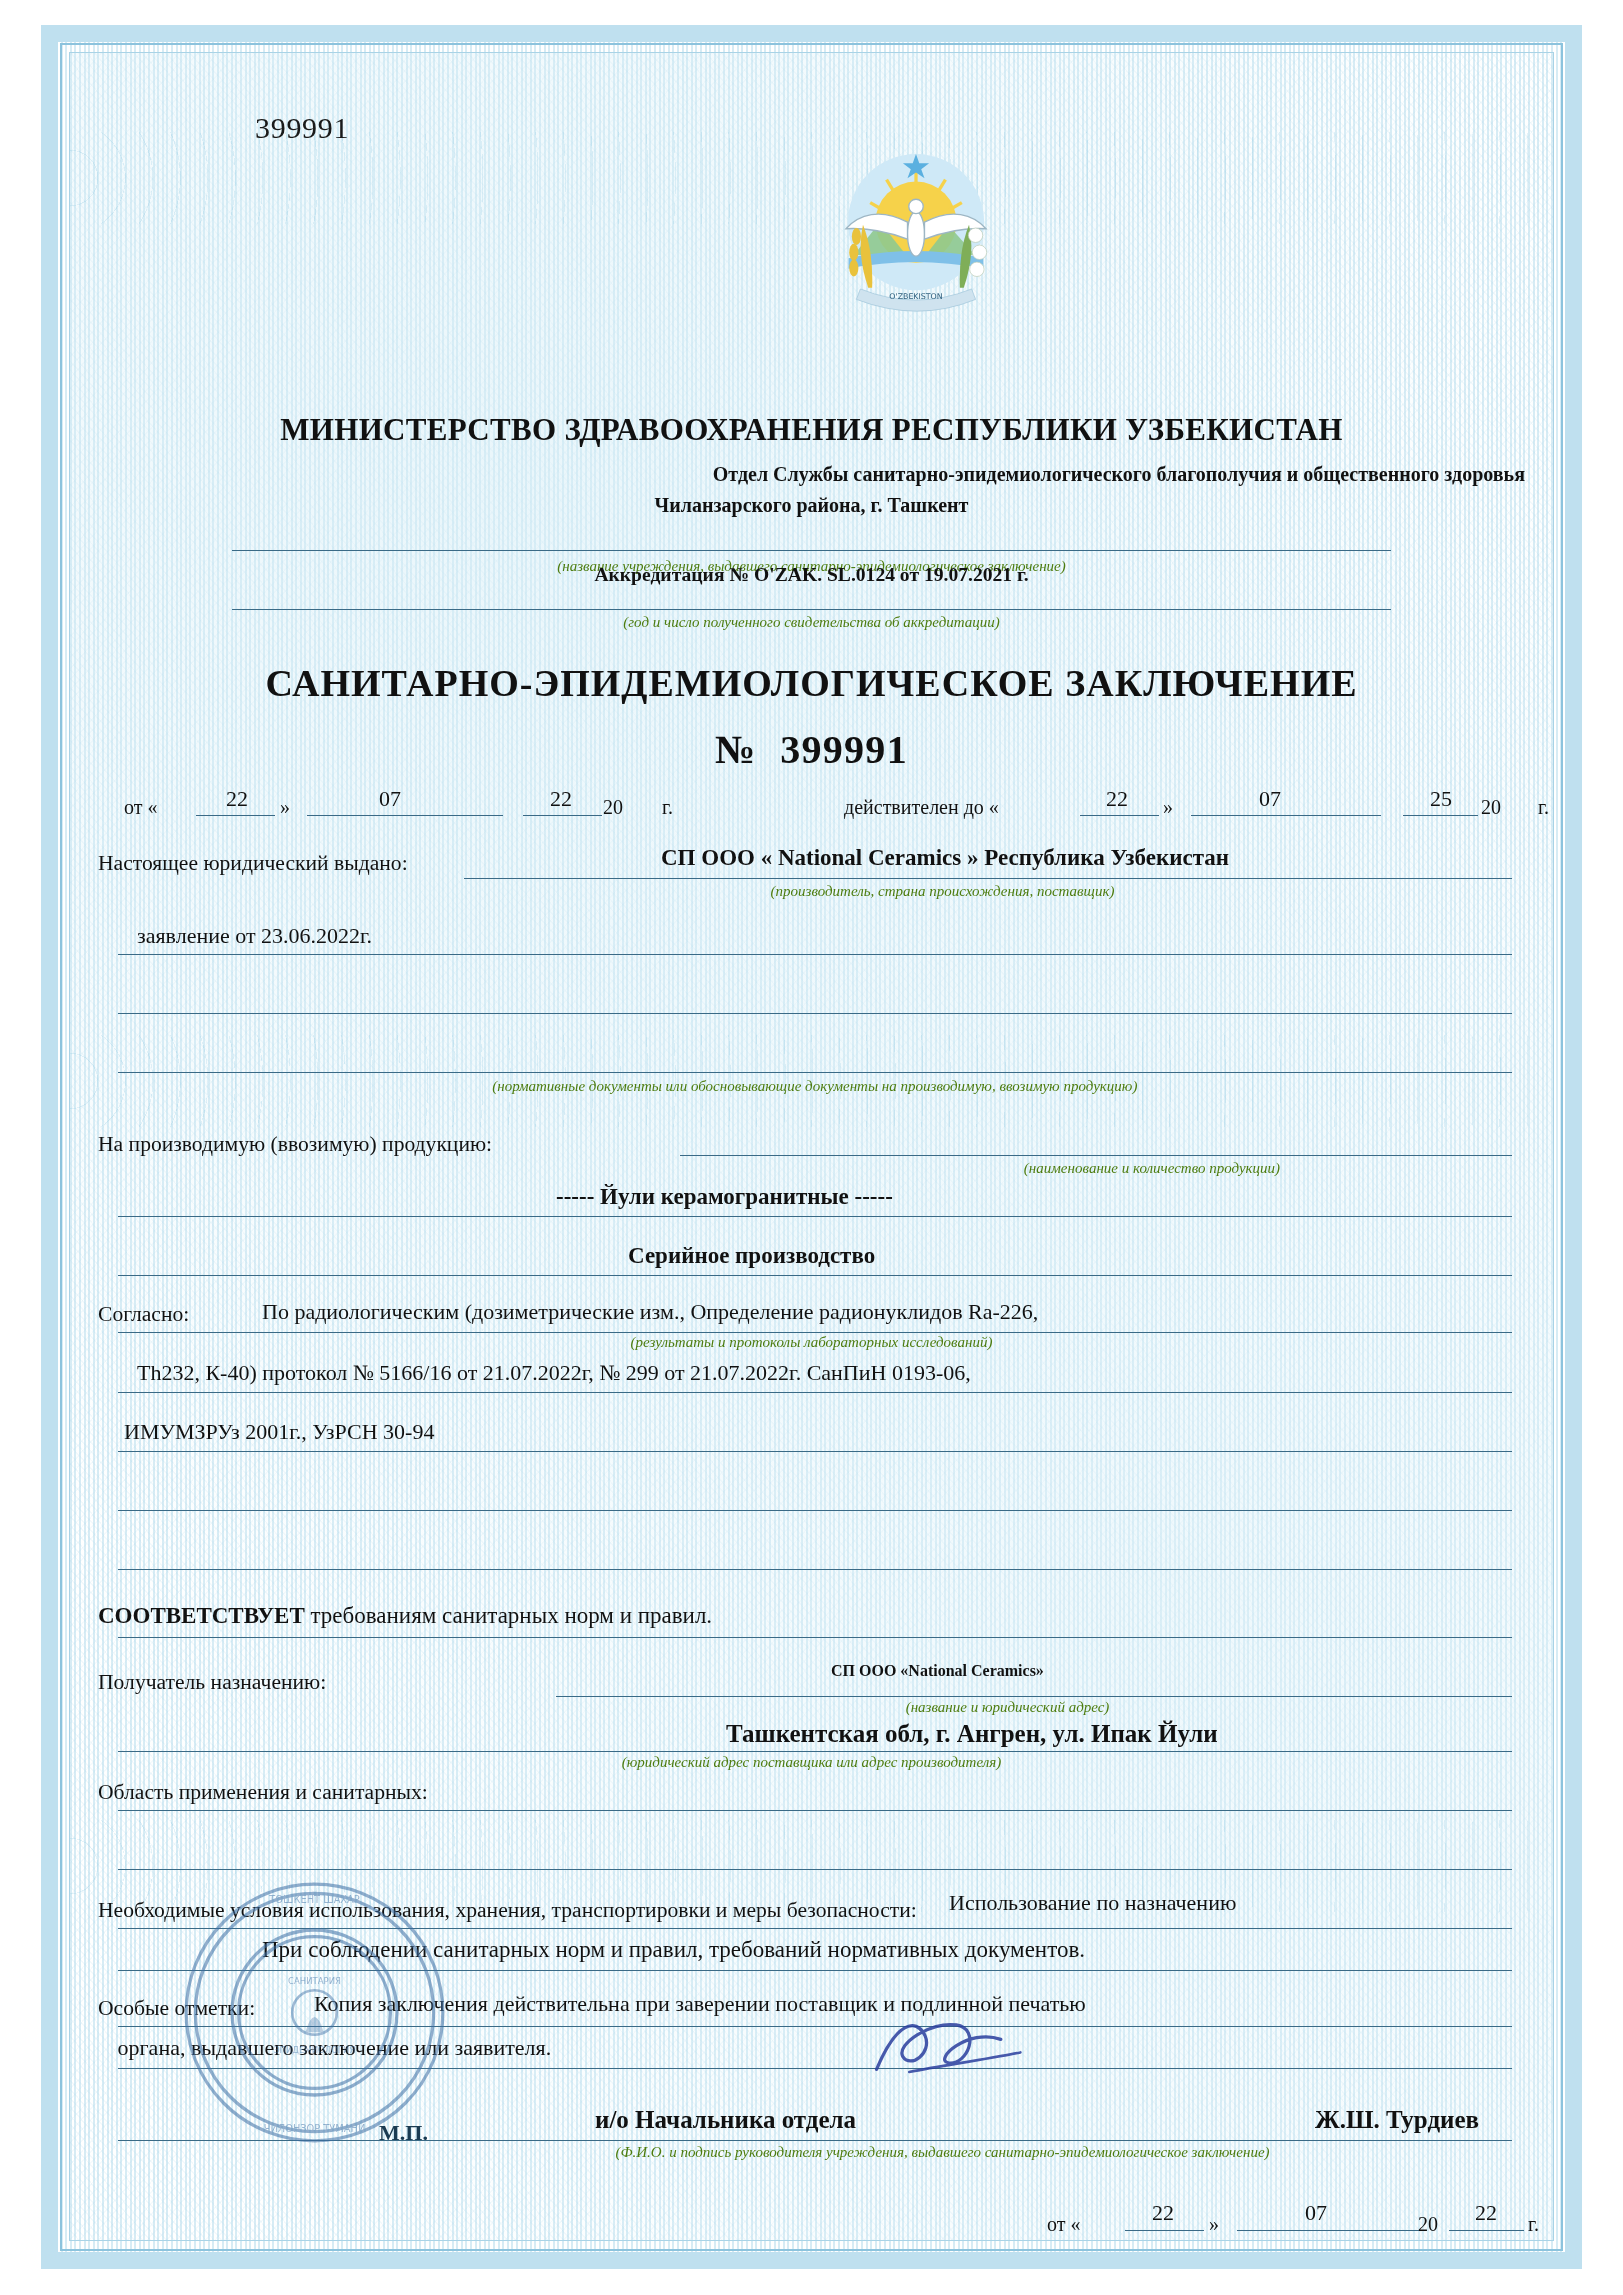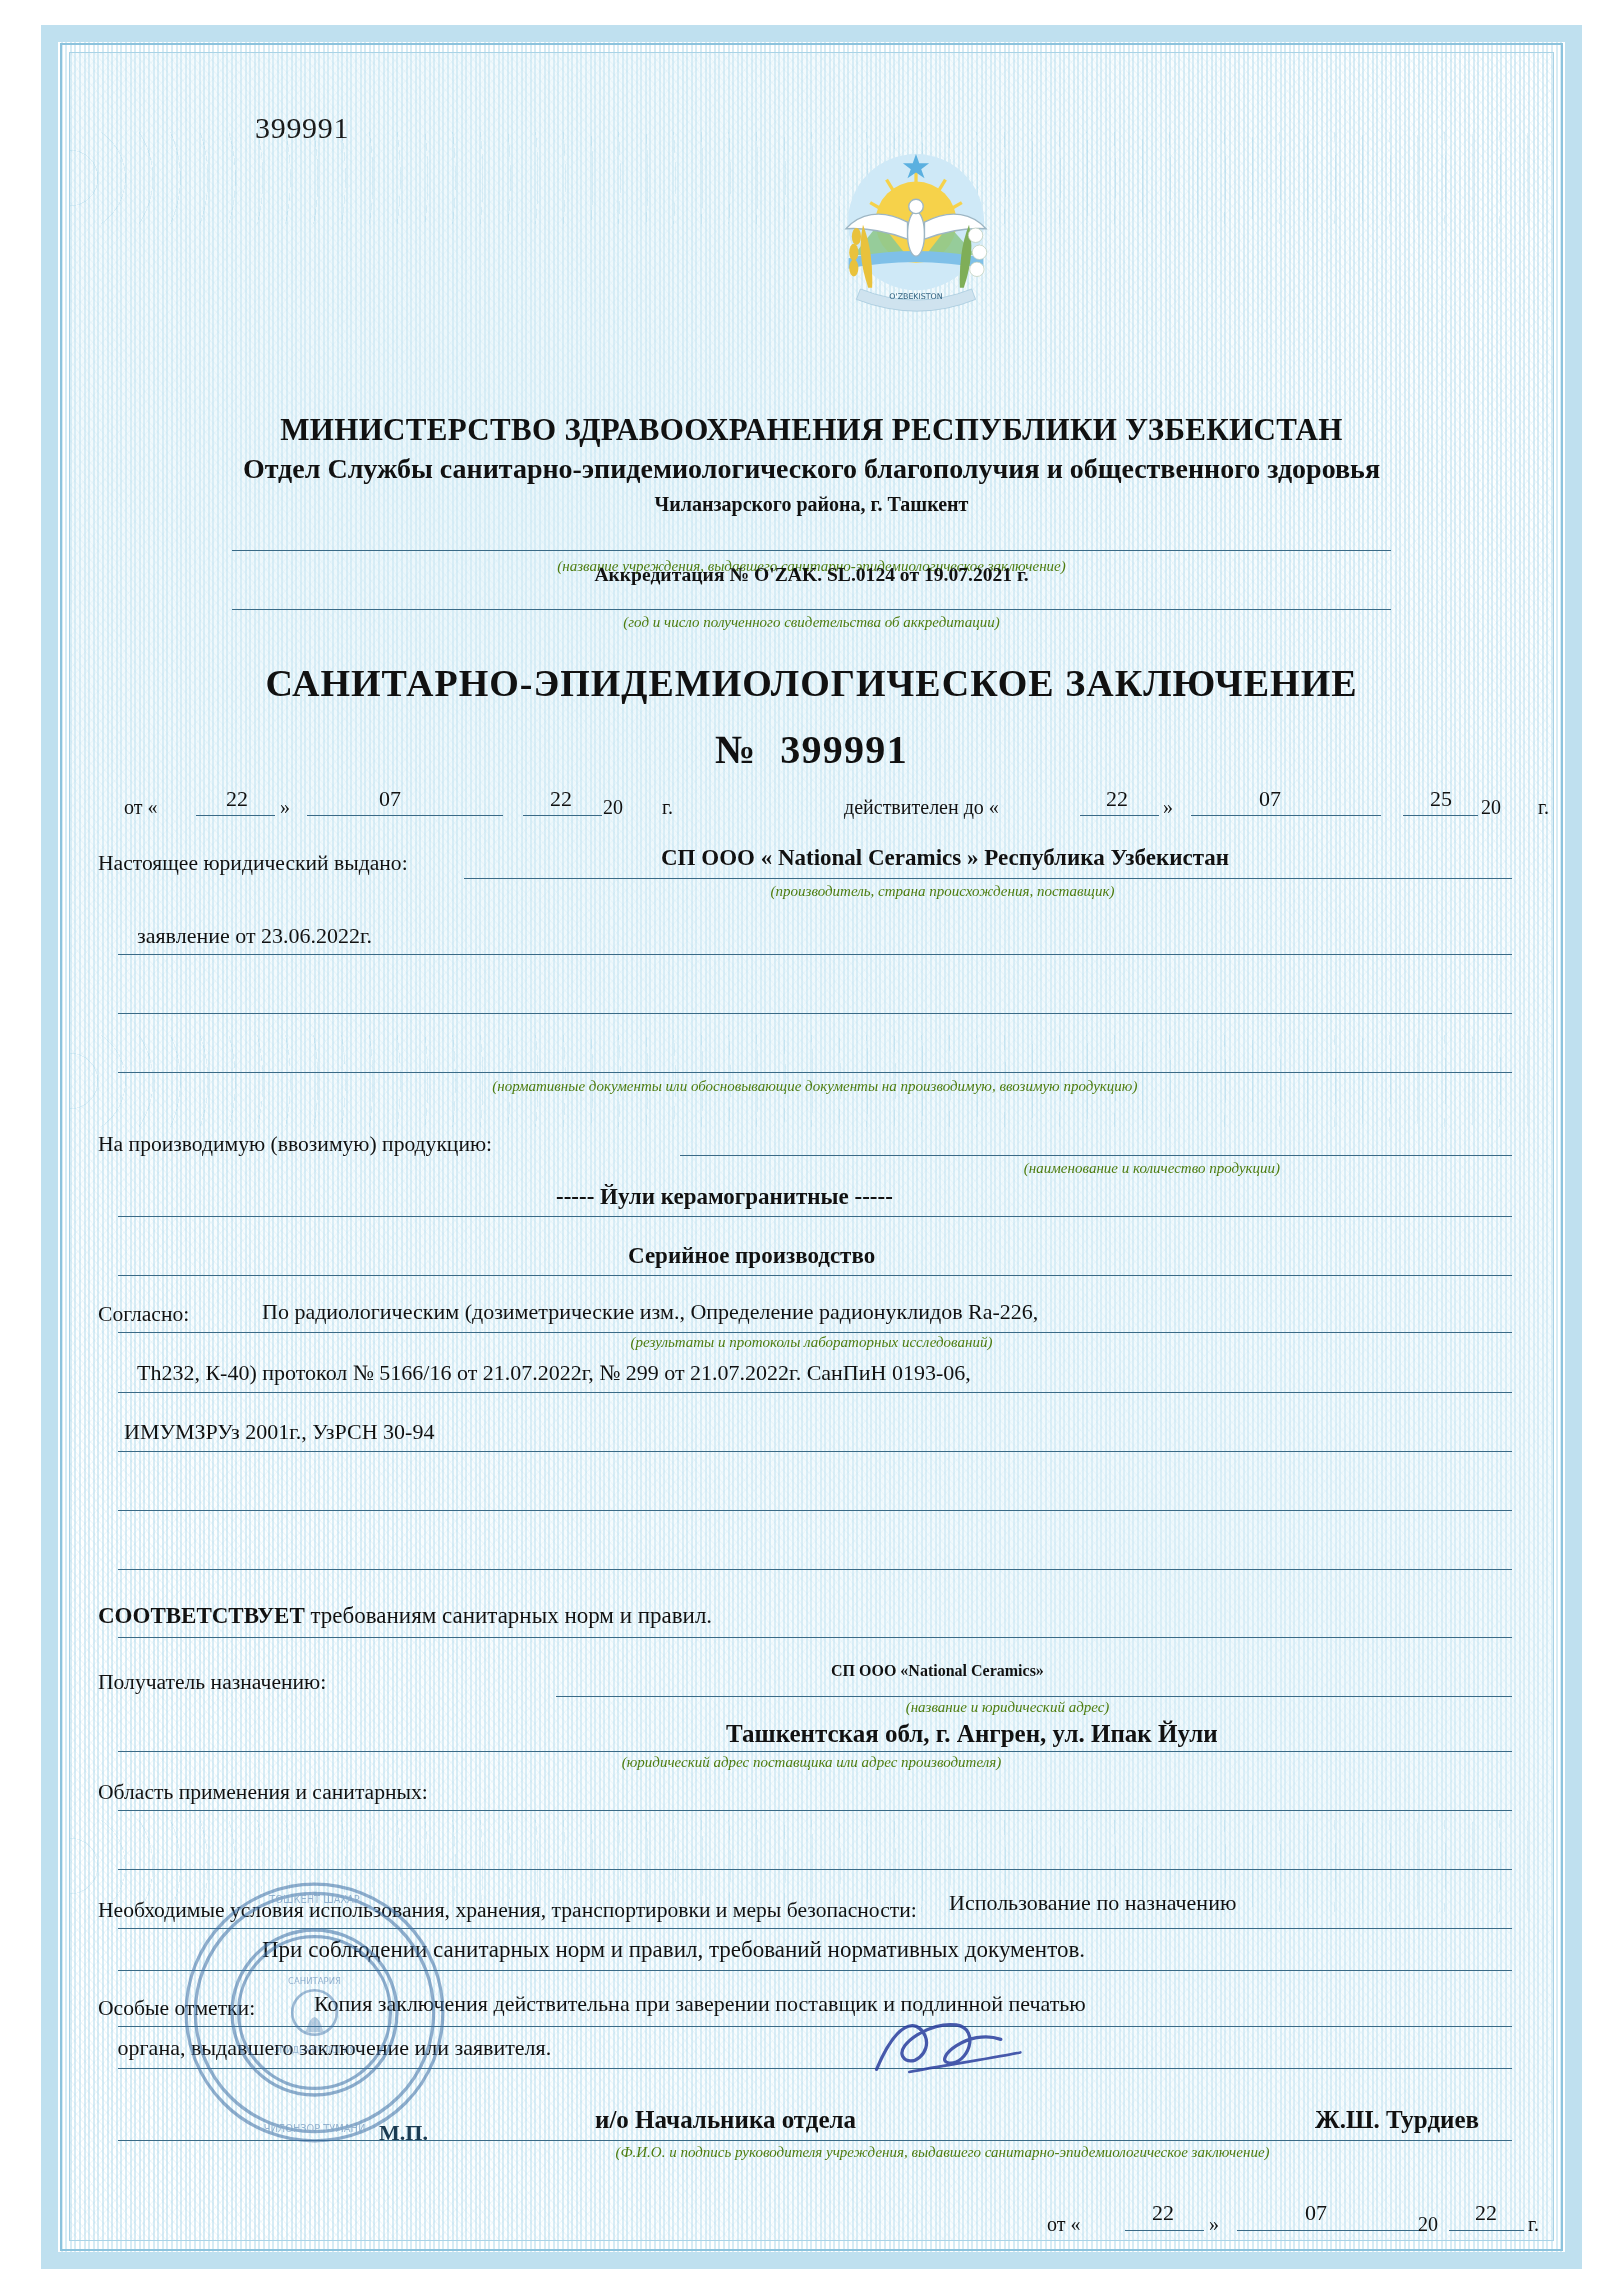--- a/index.html
+++ b/index.html
@@ -94,24 +94,25 @@
     text-align: center;
   }
   .ministry .m1 {
     font-size: 31px;
     font-weight: bold;
     letter-spacing: 0.3px;
     color: #111;
     white-space: nowrap;
   }
   .ministry .m2 {
-    font-size: 28px;
-    font-weight: bold;
-    color: #111;
-    margin-top: 5px;
+    font-size: 20px;
+    font-weight: bold;
+    color: #111;
+    margin-top: 15px;
+    text-align: right;
   }
   .ministry .m3 {
     font-size: 20px;
     font-weight: bold;
     color: #111;
     margin-top: 7.9px;
   }
 
   .hint {
     font-family: "Liberation Serif", serif;

